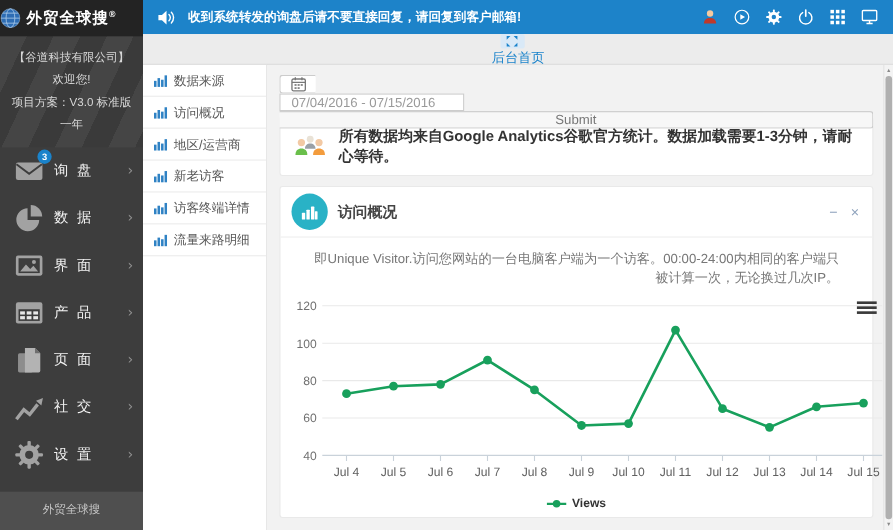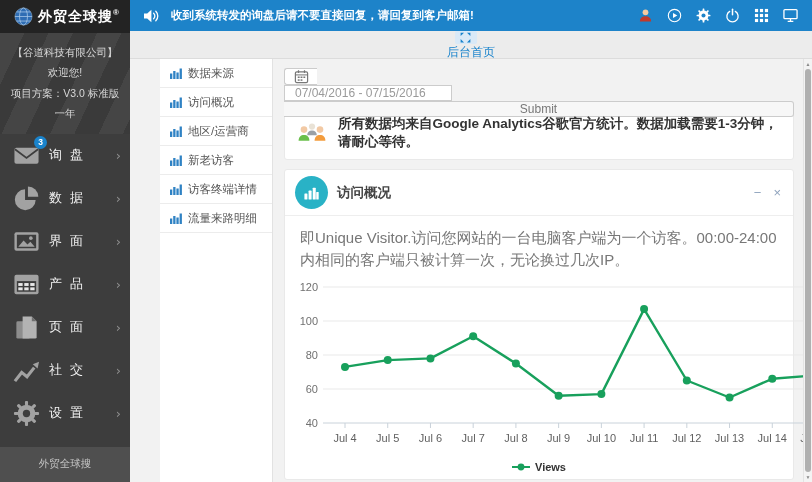--- a/index.html
+++ b/index.html
@@ -2,21 +2,21 @@
 <html><head>
 <meta charset="utf-8">
 <style>
   * { margin:0; padding:0; box-sizing:border-box; }
   html,body { width:812px; height:482px; overflow:hidden; }
   body { font-family:"Liberation Sans","DejaVu Sans",sans-serif; background:#f2f2f2; font-size:12px; }
   .app { display:flex; width:812px; height:482px; }
 
   
   .sidebar { width:130px; background:#3d3d3d; display:flex; flex-direction:column; flex-shrink:0; }
-  .logo-block { height:33px; background:#232323; display:flex; align-items:center; padding-left:14px; gap:5px; }
+  .logo-block { height:33px; background:#232323; display:flex; align-items:center; padding-left:0; gap:5px; }
   .logo-text { color:#fff; font-weight:bold; font-size:14px; letter-spacing:1px; white-space:nowrap; }
   .logo-reg { color:#fff; font-size:8px; vertical-align:super; }
   .welcome { padding:9px 8px 10px; color:#d8d8d8; font-size:10.5px; line-height:1.95; text-align:center;
              background-image:repeating-linear-gradient(115deg, rgba(255,255,255,.045) 0 22px, rgba(0,0,0,.05) 22px 44px); }
   .side-nav { }
   .side-item { height:43px; display:flex; align-items:center; padding:0 9px 0 13px; cursor:pointer; }
   .side-icon { width:27px; height:27px; position:relative; margin-right:9px; flex-shrink:0; }
   .side-icon svg { width:100%; height:100%; }
   .badge { position:absolute; top:-6px; right:-7px; background:#1a83cb; color:#fff; font-size:8.5px;
            width:13px; height:13px; border-radius:50%; line-height:13px; text-align:center; font-weight:bold; }
@@ -32,21 +32,21 @@
   .topbar-icons { display:flex; align-items:center; gap:14px; margin-right:4px; }
   .tb-icon { width:15px; height:15px; display:flex; align-items:center; justify-content:center; cursor:pointer; }
   .tb-icon svg { width:15px; height:15px; }
 
   .crumb-bar { height:28px; background:#ececec; border-bottom:1px solid #dcdcdc; display:flex; align-items:center; padding:0 8px; flex-shrink:0;flex-direction:column; }
   .expand-btn { width:22px; height:22px; background:#d9e9f7; border-radius:2px; display:flex; align-items:center; justify-content:center; margin-right:11px; cursor:pointer; }
   .expand-btn svg { width:13px; height:13px; }
   .crumb-label { color:#1a83cb; font-size:12px; cursor:pointer; }
   .crumb-sep { color:#8ba6bd; margin-left:7px; font-size:11px; }
 
-  .content-row { flex:1; display:flex; min-height:0;margin-left:30px; }
+  .content-row { flex:1; display:flex; min-height:0; }
 
   
   .submenu { width:113px; background:#fff; border-right:1px solid #e2e2e2; flex-shrink:0; }
   .submenu-item { height:29px; display:flex; align-items:center; gap:6px; padding:0 6px 0 10px;
                   border-bottom:1px solid #ececec; color:#555; font-size:11.5px; cursor:pointer; white-space:nowrap; }
   .submenu-item svg { width:12px; height:12px; flex-shrink:0; }
 
   
   .main { flex:1; padding:9px 9px 0 11px; min-width:0; background:#f2f2f2; }
   .date-row { display:flex; align-items:stretch; height:28px; margin-bottom:10px;flex-direction:column; }
@@ -66,21 +66,21 @@
   .chart-card { background:#fff; border:1px solid #e9e9e9; border-radius:3px; }
   .chart-head { display:flex; align-items:center; padding:6px 12px 6px 10px; border-bottom:1px solid #eee; }
   .chart-circle { width:33px; height:33px; border-radius:50%; background:#29b2c6; display:flex; align-items:center; justify-content:center; margin-right:9px; }
   .chart-circle svg { width:17px; height:17px; }
   .chart-title { font-weight:bold; font-size:13.5px; color:#444; flex:1; }
   .win-ctrls { display:flex; gap:12px; color:#8fa3bd; font-size:13px; }
   .win-ctrls span { cursor:pointer; line-height:1; }
 
   .chart-body { padding:8px 2px 0; }
   .uv-title { text-align:center; color:#e0261c; font-weight:bold; font-size:13.5px; }
-  .uv-desc { text-align:left; color:#777; font-size:15px; line-height:1.45; max-width:478px; margin:3px auto 2px; }
+  .uv-desc { text-align:right; color:#777; font-size:12px; line-height:1.45; max-width:478px; margin:3px auto 2px; }
   .plot-wrap { width:548px; margin:0 auto; }
   .legend-row { display:flex; align-items:center; justify-content:center; gap:5px; padding:1px 0 6px; }
   .legend-row svg { width:18px; height:10px; }
   .legend-label { font-size:11px; font-weight:bold; color:#333; cursor:pointer; }
 
   
   .scrollbar { width:9px; background:#f3f3f3; border-left:1px solid #e3e3e3; position:relative; flex-shrink:0; }
   .sb-up, .sb-down { position:absolute; left:0; width:8px; text-align:center; color:#8a8a8a; font-size:5px; line-height:8px; }
   .sb-up { top:1px; } .sb-down { bottom:1px; }
   .sb-thumb { position:absolute; left:1px; top:10px; bottom:10px; width:6px; background:#b0b0b0; border-radius:3px; }

